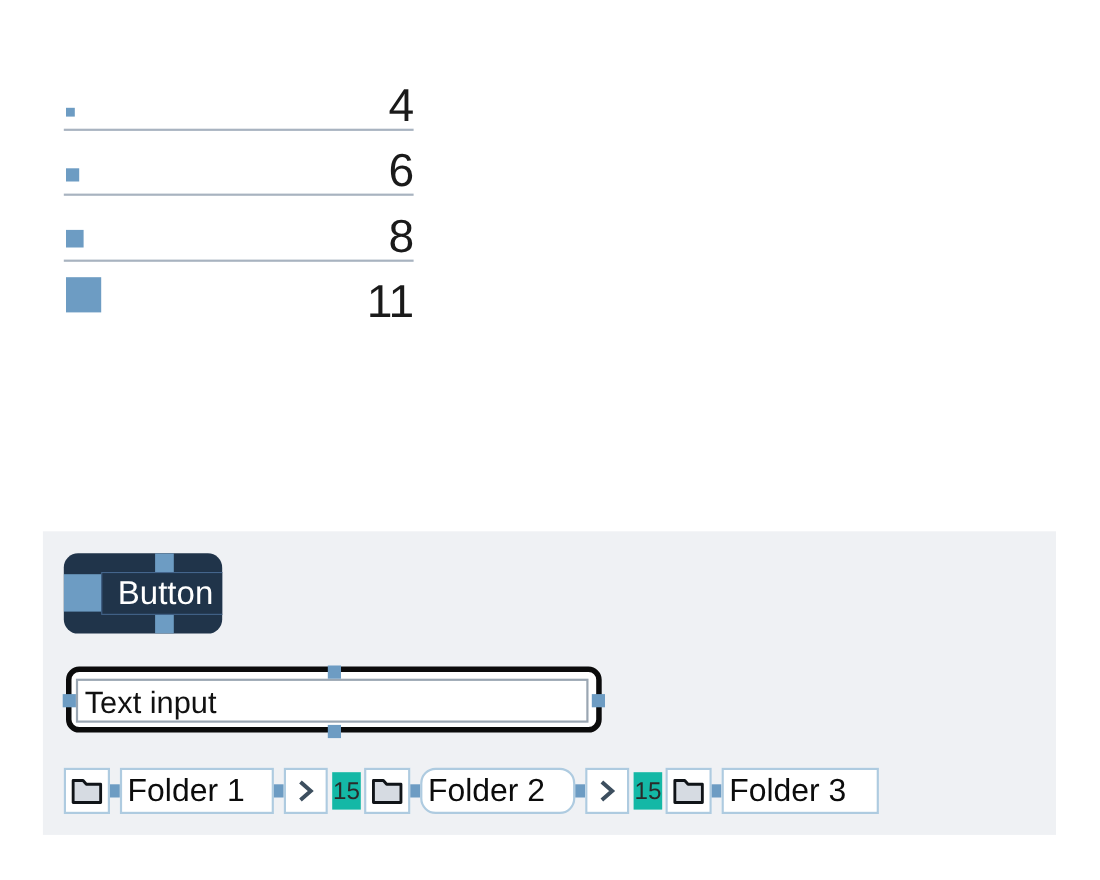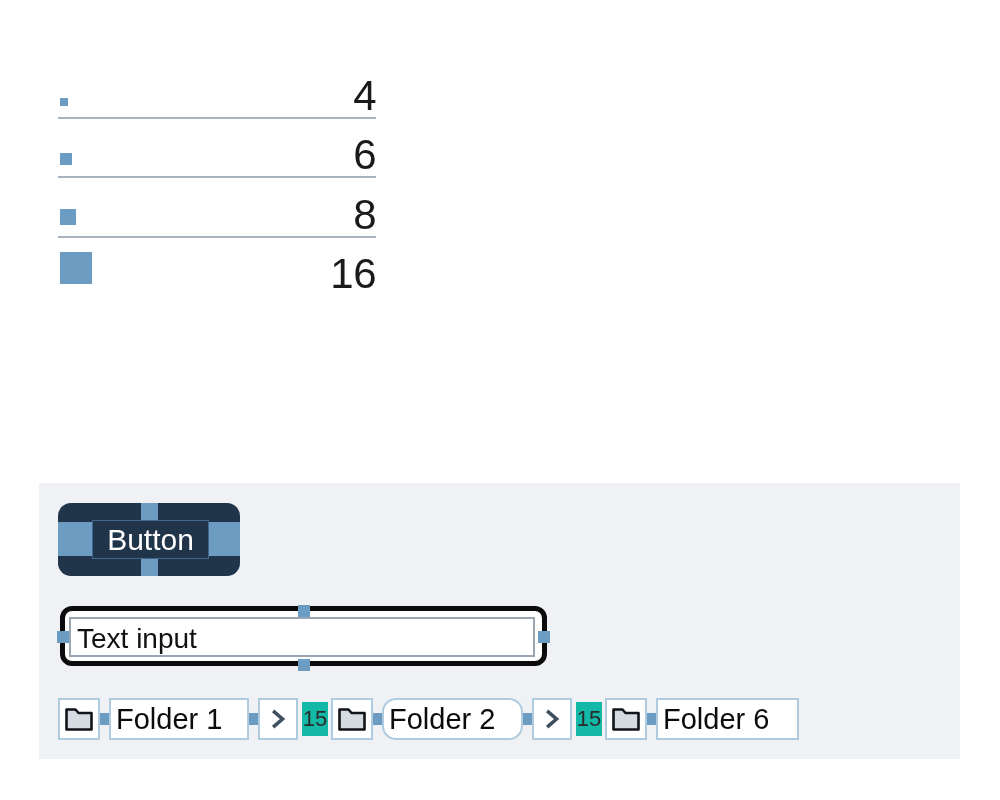--- a/index.html
+++ b/index.html
@@ -13,21 +13,21 @@
   .scale-row.last{border-bottom:2px solid transparent;}
   .scale-swatch{position:absolute;left:2px;bottom:11px;background:#6d9cc3;}
   .scale-value{
     position:absolute;right:0;bottom:0;font-size:42px;line-height:1;
     color:#1a1a1a;letter-spacing:-0.5px;
   }
   
   .panel{position:absolute;left:39px;top:483px;width:921px;height:276px;background:#eff1f4;}
   
   .demo-button{
-    position:absolute;left:58px;top:503px;width:182px;height:73px;
+    position:absolute;left:58px;top:503px;width:144px;height:73px;
     background:#20344a;border-radius:13px;overflow:hidden;
   }
   .btn-stripe-h{position:absolute;left:0;top:19px;width:100%;height:34px;background:#6d9cc3;}
   .btn-stripe-v{position:absolute;left:83px;top:0;width:17px;height:100%;background:#6d9cc3;}
   .btn-label-box{
     position:absolute;left:34px;top:17px;width:117px;height:39px;box-sizing:border-box;
     background:#20344a;border:1.5px solid #44658c;
     display:flex;align-items:center;justify-content:center;
   }
   .btn-label{color:#ffffff;font-size:30px;line-height:1;}
@@ -79,21 +79,21 @@
     <div class="scale-row">
       <span class="scale-swatch" style="width: 12px; height: 12px;"></span>
       <span class="scale-value">6</span>
     </div>
     <div class="scale-row">
       <span class="scale-swatch" style="width: 16px; height: 16px;"></span>
       <span class="scale-value">8</span>
     </div>
     <div class="scale-row last">
       <span class="scale-swatch" style="width: 32px; height: 32px;"></span>
-      <span class="scale-value">16</span>
+      <span class="scale-value">11</span>
     </div>
   </div>
 
   <div class="panel"></div>
 
   <div class="demo-button">
     <span class="btn-stripe-h"></span>
     <span class="btn-stripe-v"></span>
     <span class="btn-label-box">
       <span class="btn-label">Button</span>
@@ -143,17 +143,17 @@
     </span>
     <span class="gap-badge">15</span>
 
     <span class="crumb-box icon-box">
       <svg width="30" height="26" viewBox="0 0 30 26">
         <path d="M2.5 23.5 V3.5 h9 l3 3.5 h13 v16.5 z" fill="#d6dbe2" stroke="#101418" stroke-width="2.6" stroke-linejoin="round"></path>
       </svg>
     </span>
     <span class="gap-marker"></span>
     <span class="crumb-box label-box w-143">
-      <span class="crumb-label">Folder 6</span>
+      <span class="crumb-label">Folder 3</span>
     </span>
 
   </div>
 </div>
 
 </body></html>

